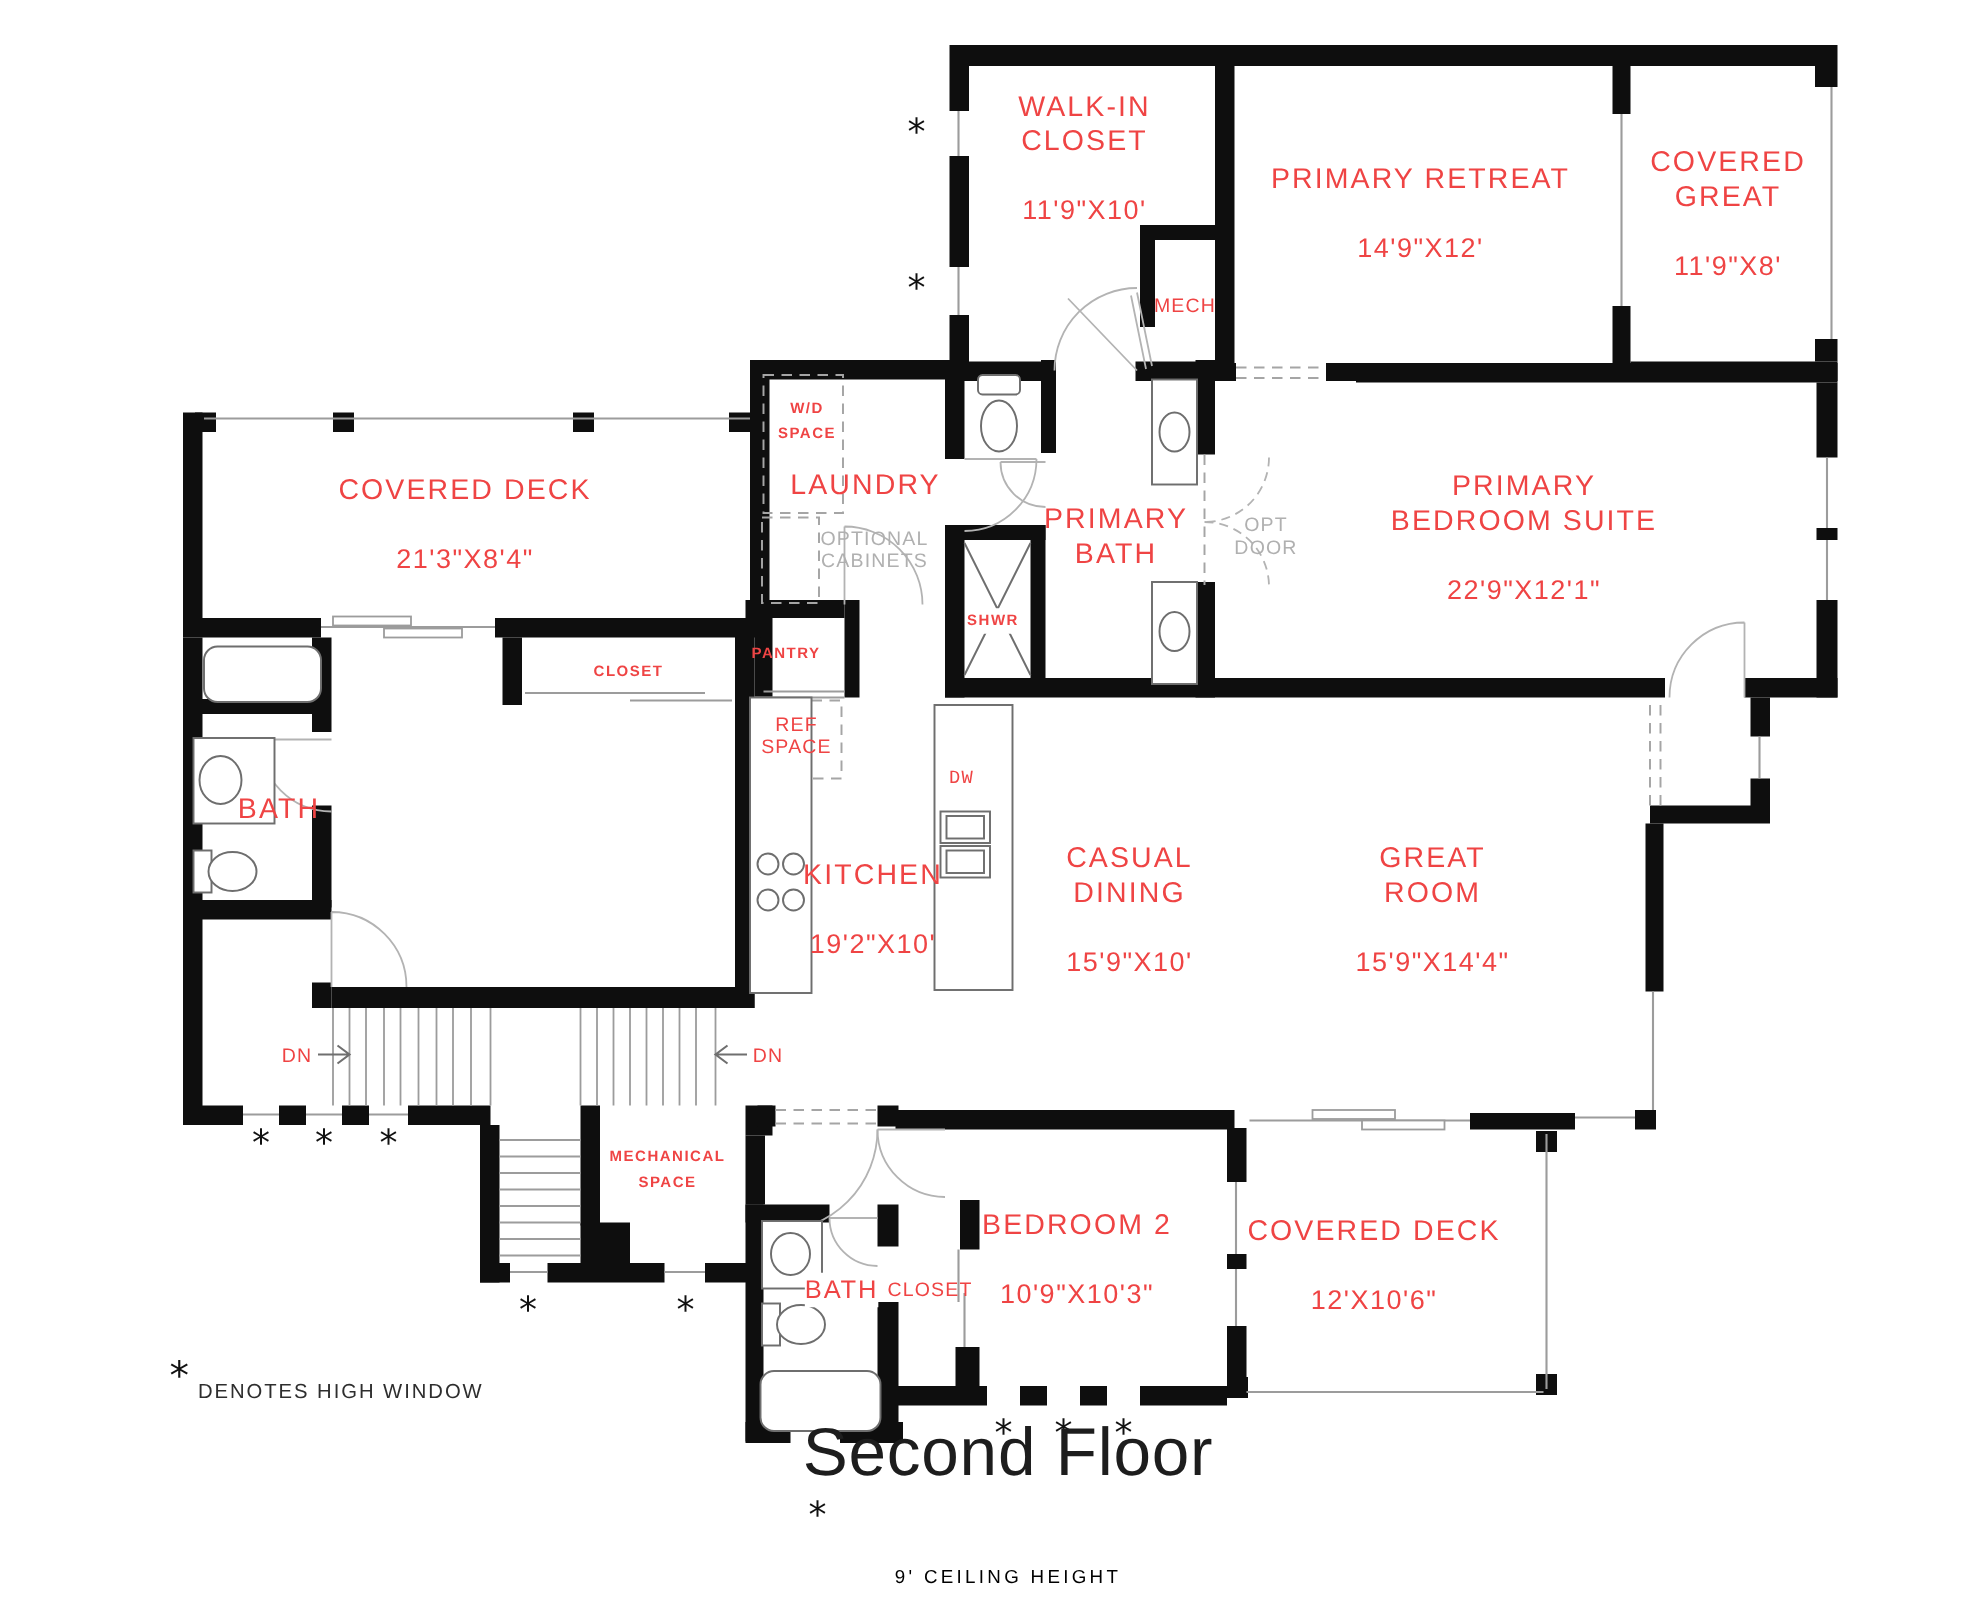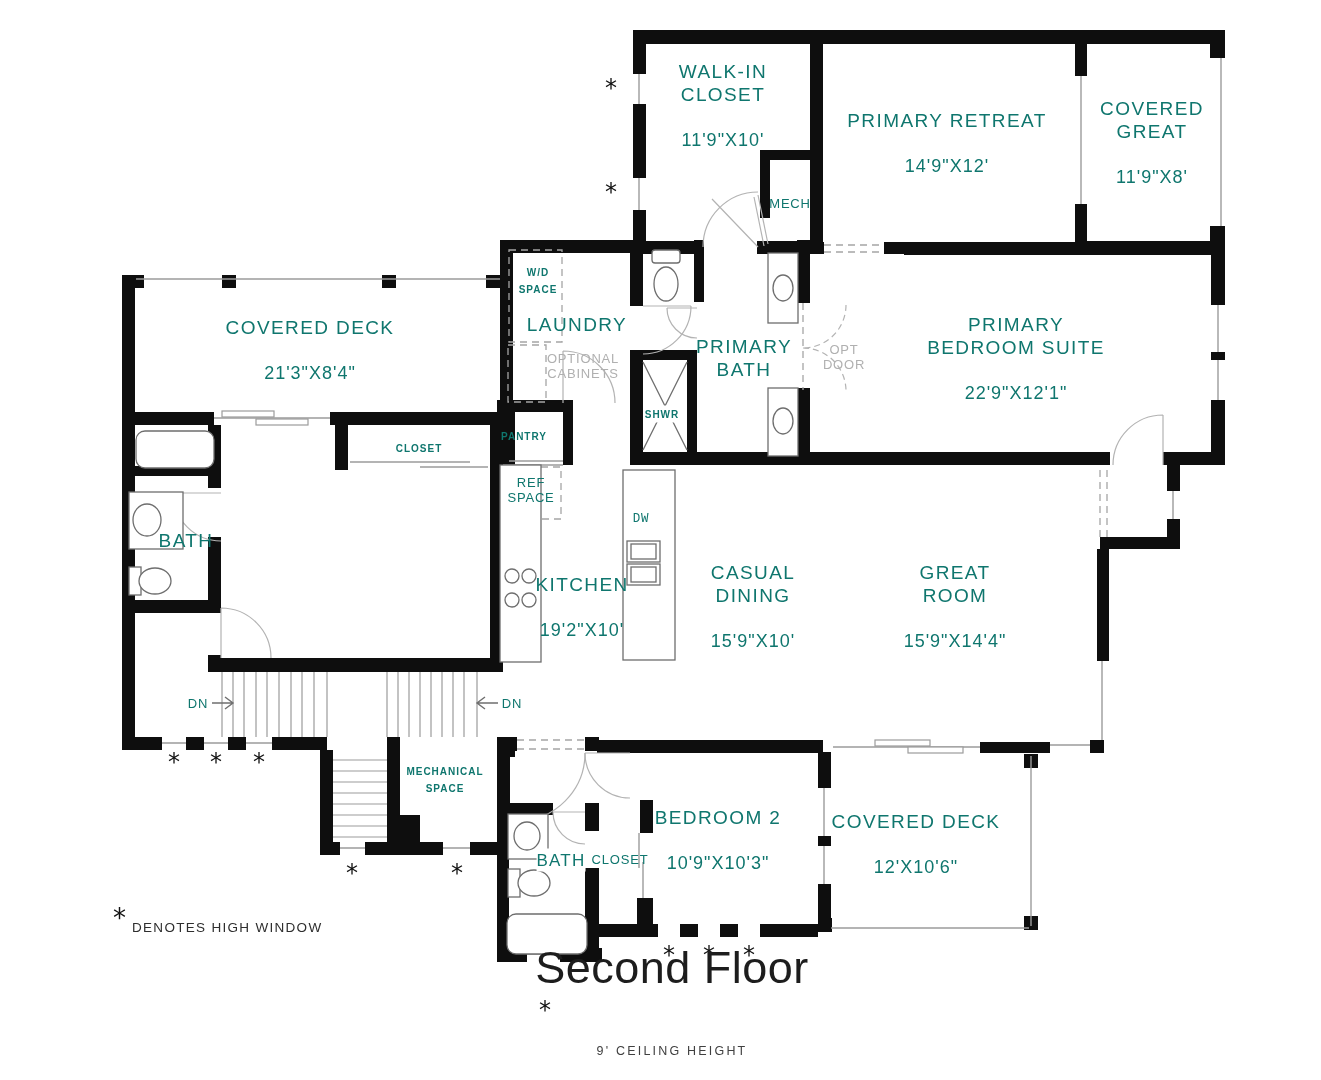--- a/index.html
+++ b/index.html
@@ -1,36 +1,36 @@
 <!DOCTYPE html>
 <html><head>
 <meta charset="utf-8">
 <style>
   html,body{margin:0;padding:0;background:#fff;}
   .plan{position:relative;width:1321px;height:1080px;background:#fff;overflow:hidden;
         font-family:"Liberation Sans",sans-serif;}
   .plan svg{position:absolute;left:0;top:0;}
   .lbl{position:absolute;transform:translate(-50%,-50%);text-align:center;
-       white-space:pre-line;color:#0f766e;font-size:19px;line-height:23px;
+       white-space:pre-line;color:#ef4444;font-size:19px;line-height:23px;
        letter-spacing:1.4px;font-weight:400;}
   .lbl .dm{font-size:18px;letter-spacing:1px;}
   .s14{font-size:10px;line-height:17px;letter-spacing:1px;font-weight:bold;}
   .s13{font-size:13px;line-height:15.5px;letter-spacing:.8px;}
   .s12{font-size:12.5px;line-height:14px;letter-spacing:.8px;font-family:Liberation Mono, monospace;}
   .s17{font-size:17px;letter-spacing:1.2px;}
   .gray{color:#b0b0b0;}
   .marker{position:absolute;transform:translate(-50%,-50%);font-size:24px;color:#111;
           font-family:"DejaVu Sans",sans-serif;}
   .legend{position:absolute;left:132px;top:920px;font-size:13.5px;letter-spacing:1.3px;color:#2e2e2e;}
   .legend-star{position:absolute;left:113px;top:903px;font-size:26px;color:#111;
           font-family:"DejaVu Sans",sans-serif;}
   .title{position:absolute;left:672px;top:968px;transform:translate(-50%,-50%);
          font-size:45px;color:#1d1d1d;letter-spacing:.5px;}
   .subtitle{position:absolute;left:672px;top:1051px;transform:translate(-50%,-50%);
-         font-size:12.5px;color:#404040;letter-spacing:2.2px;}
+         font-size:12.5px;color:#000000;letter-spacing:2.2px;}
 </style>
 </head>
 <body>
 
 <div class="plan">
 
 <svg width="1321" height="1080" viewBox="0 0 1321 1080">
 
   <g fill="#0e0e0e">
     <rect x="633" y="30" width="592" height="14"></rect>

